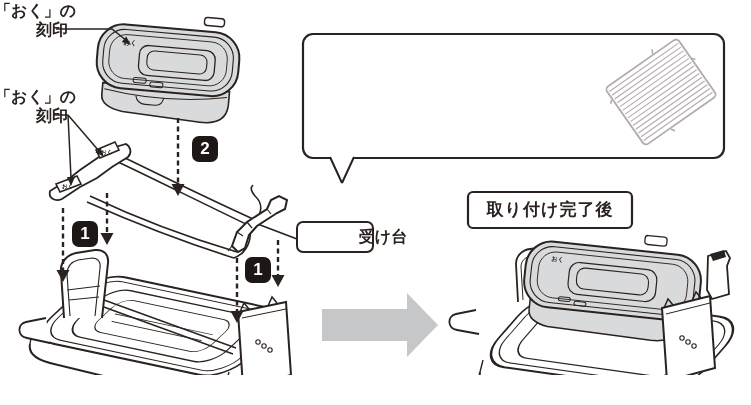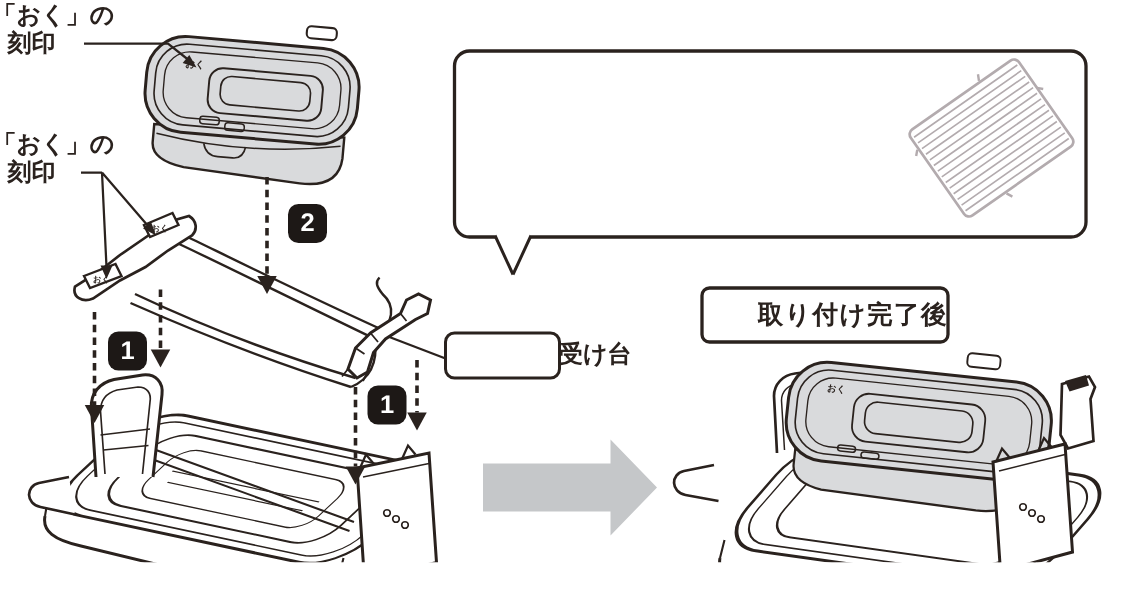--- a/index.html
+++ b/index.html
@@ -8,24 +8,24 @@
     font-family:"Liberation Sans","DejaVu Sans",sans-serif;color:#2a221e;
   }
   .stage svg{position:absolute;left:0;top:0;}
   .ln{stroke:#2a221e;fill:none;}
   .lnw{stroke:#2a221e;fill:#ffffff;}
   .lng{stroke:#2a221e;fill:#d9dadc;}
   .lnd{stroke:none;fill:#2a221e;}
   .mesh{stroke:#b3abae;fill:none;}
   .txt{position:absolute;font-weight:bold;color:#2a221e;}
   .callout-label{font-size:16px;line-height:19px;letter-spacing:0px;}
-  .callout-label .l2{display:block;margin-left:5px;}
+  .callout-label .l2{display:block;margin-left:36px;}
   .callout-label .l1{display:block;margin-left:-5px;}
   .bubble-text{left:324px;top:66px;font-size:18px;line-height:29px;letter-spacing:1px;}
-  .box-label{text-align:right;font-family:Liberation Serif, serif;}
+  .box-label{text-align:center;font-family:Liberation Serif, serif;}
   .badge{
     position:absolute;width:26px;height:26px;border-radius:7px;background:#1d1816;
     color:#ffffff;font-weight:bold;font-size:17px;line-height:26px;text-align:center;
   }
 </style>
 </head>
 <body>
 
 <div class="stage">
 

